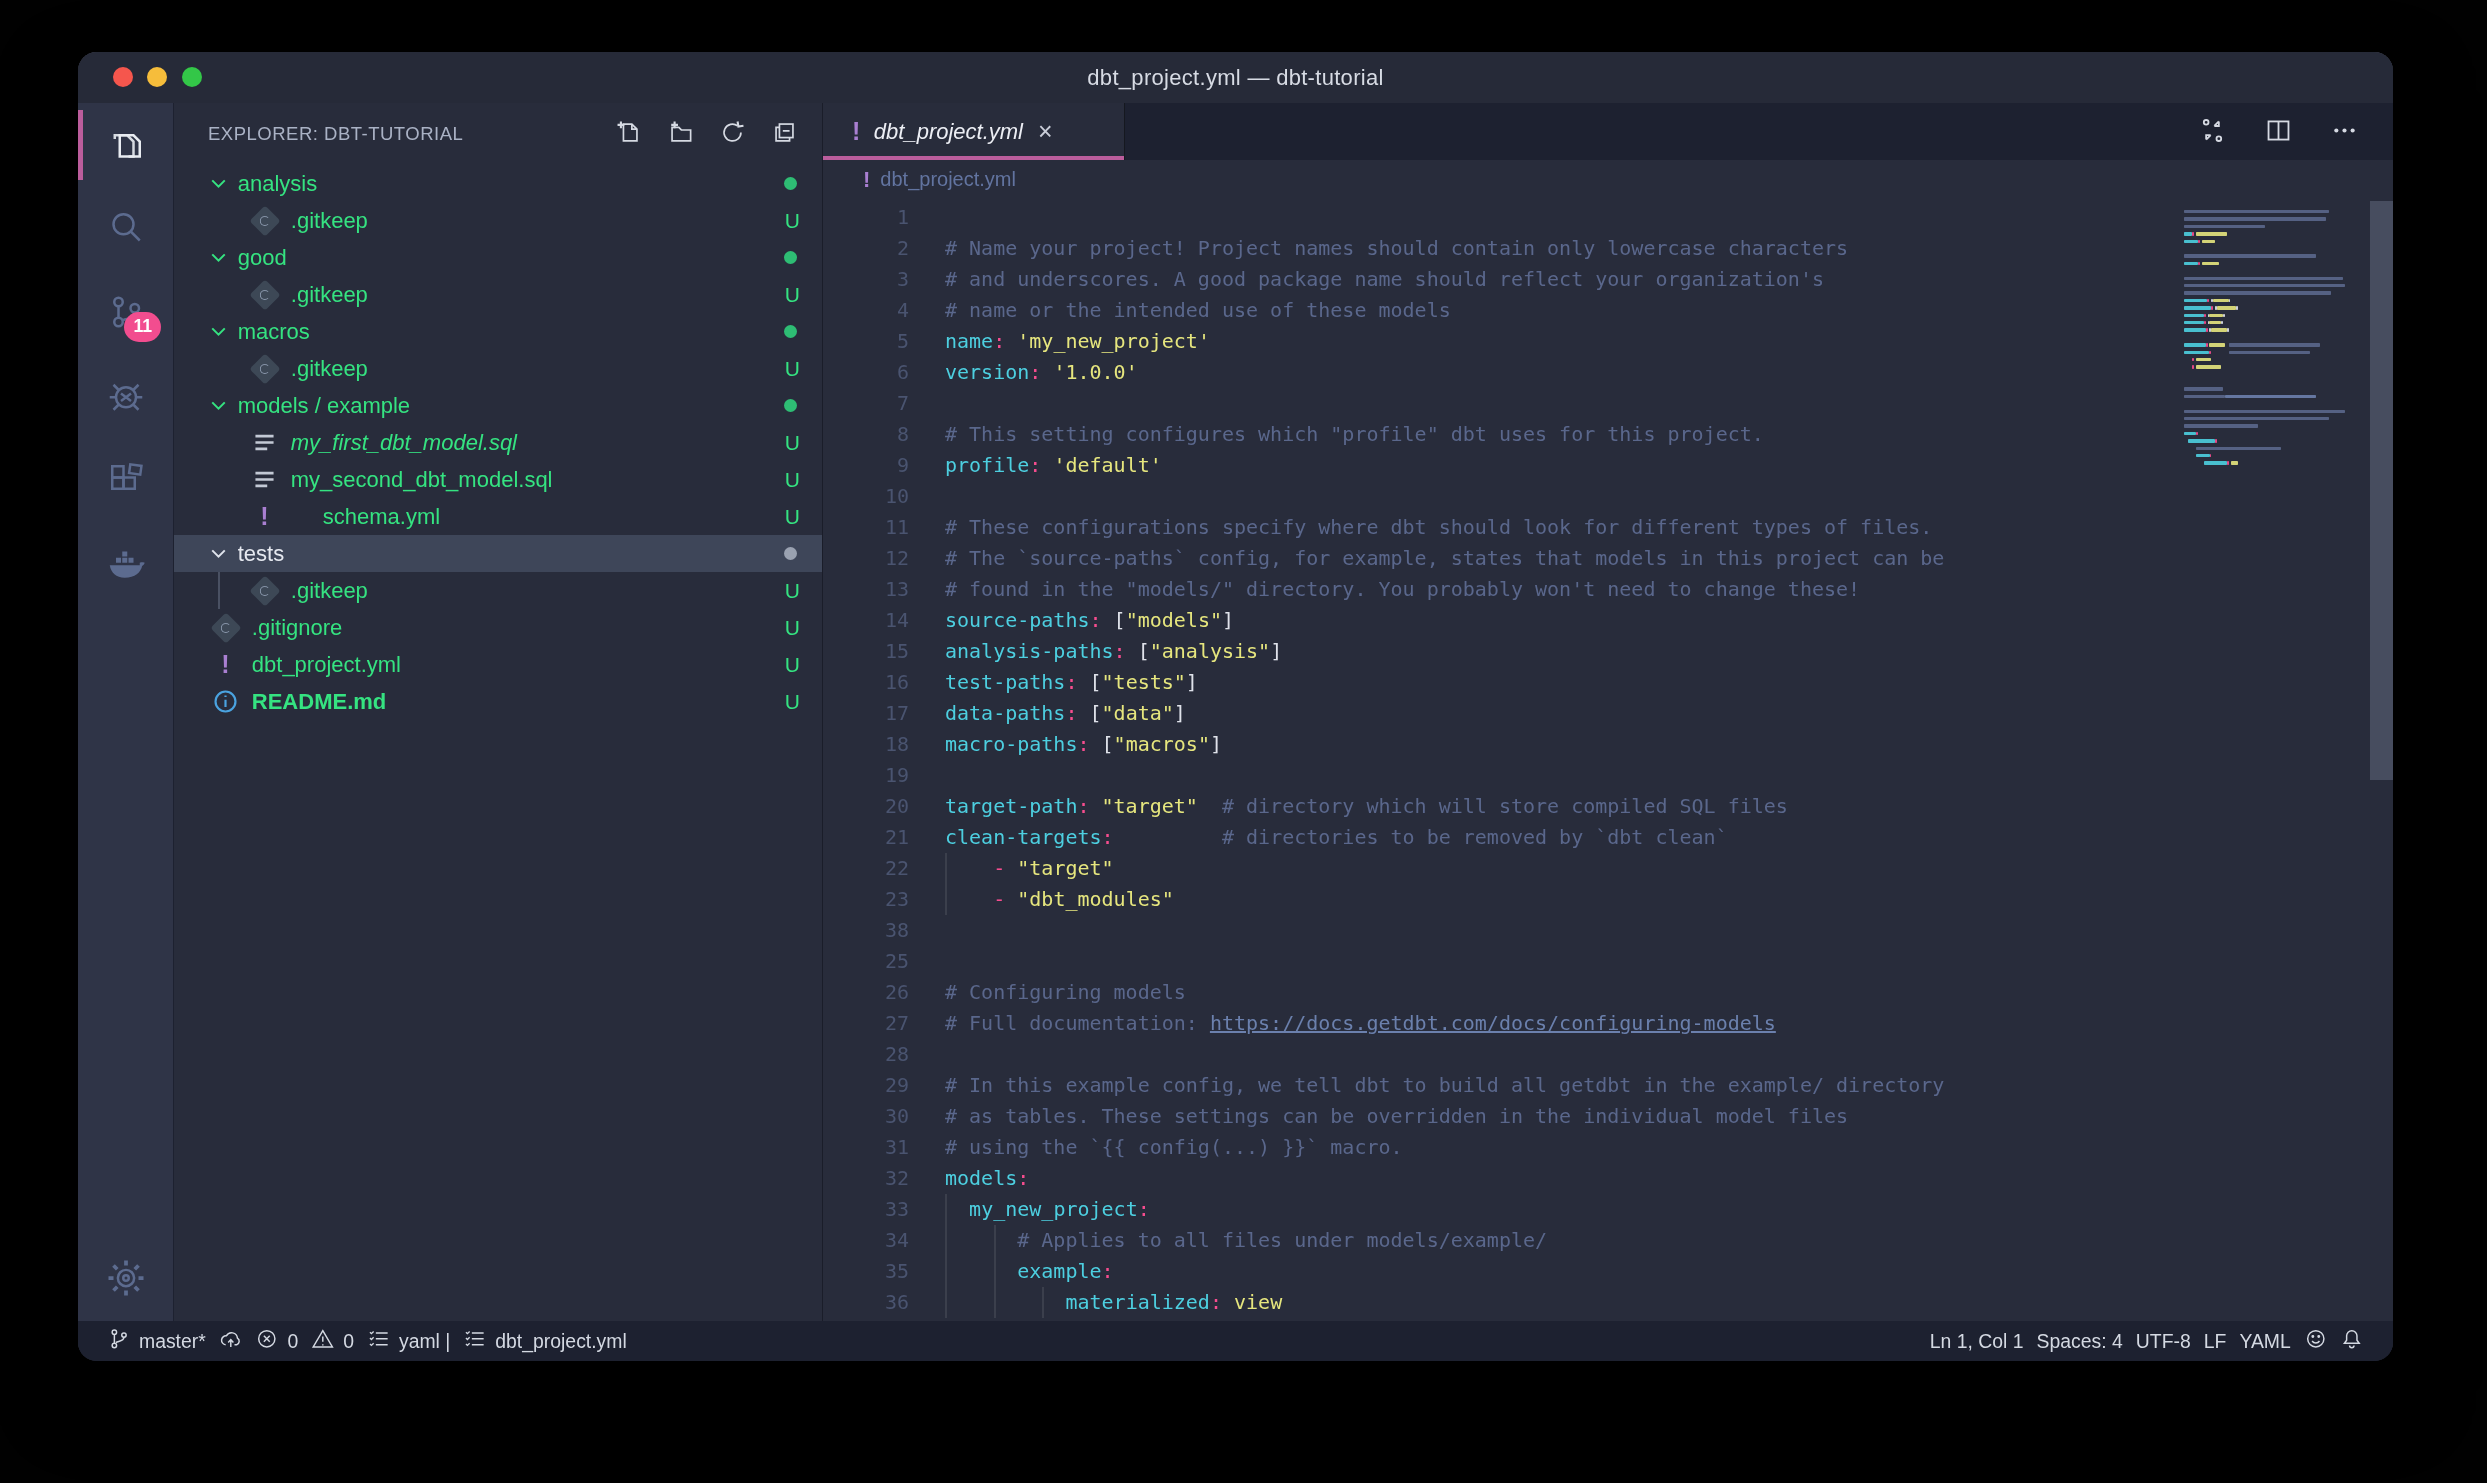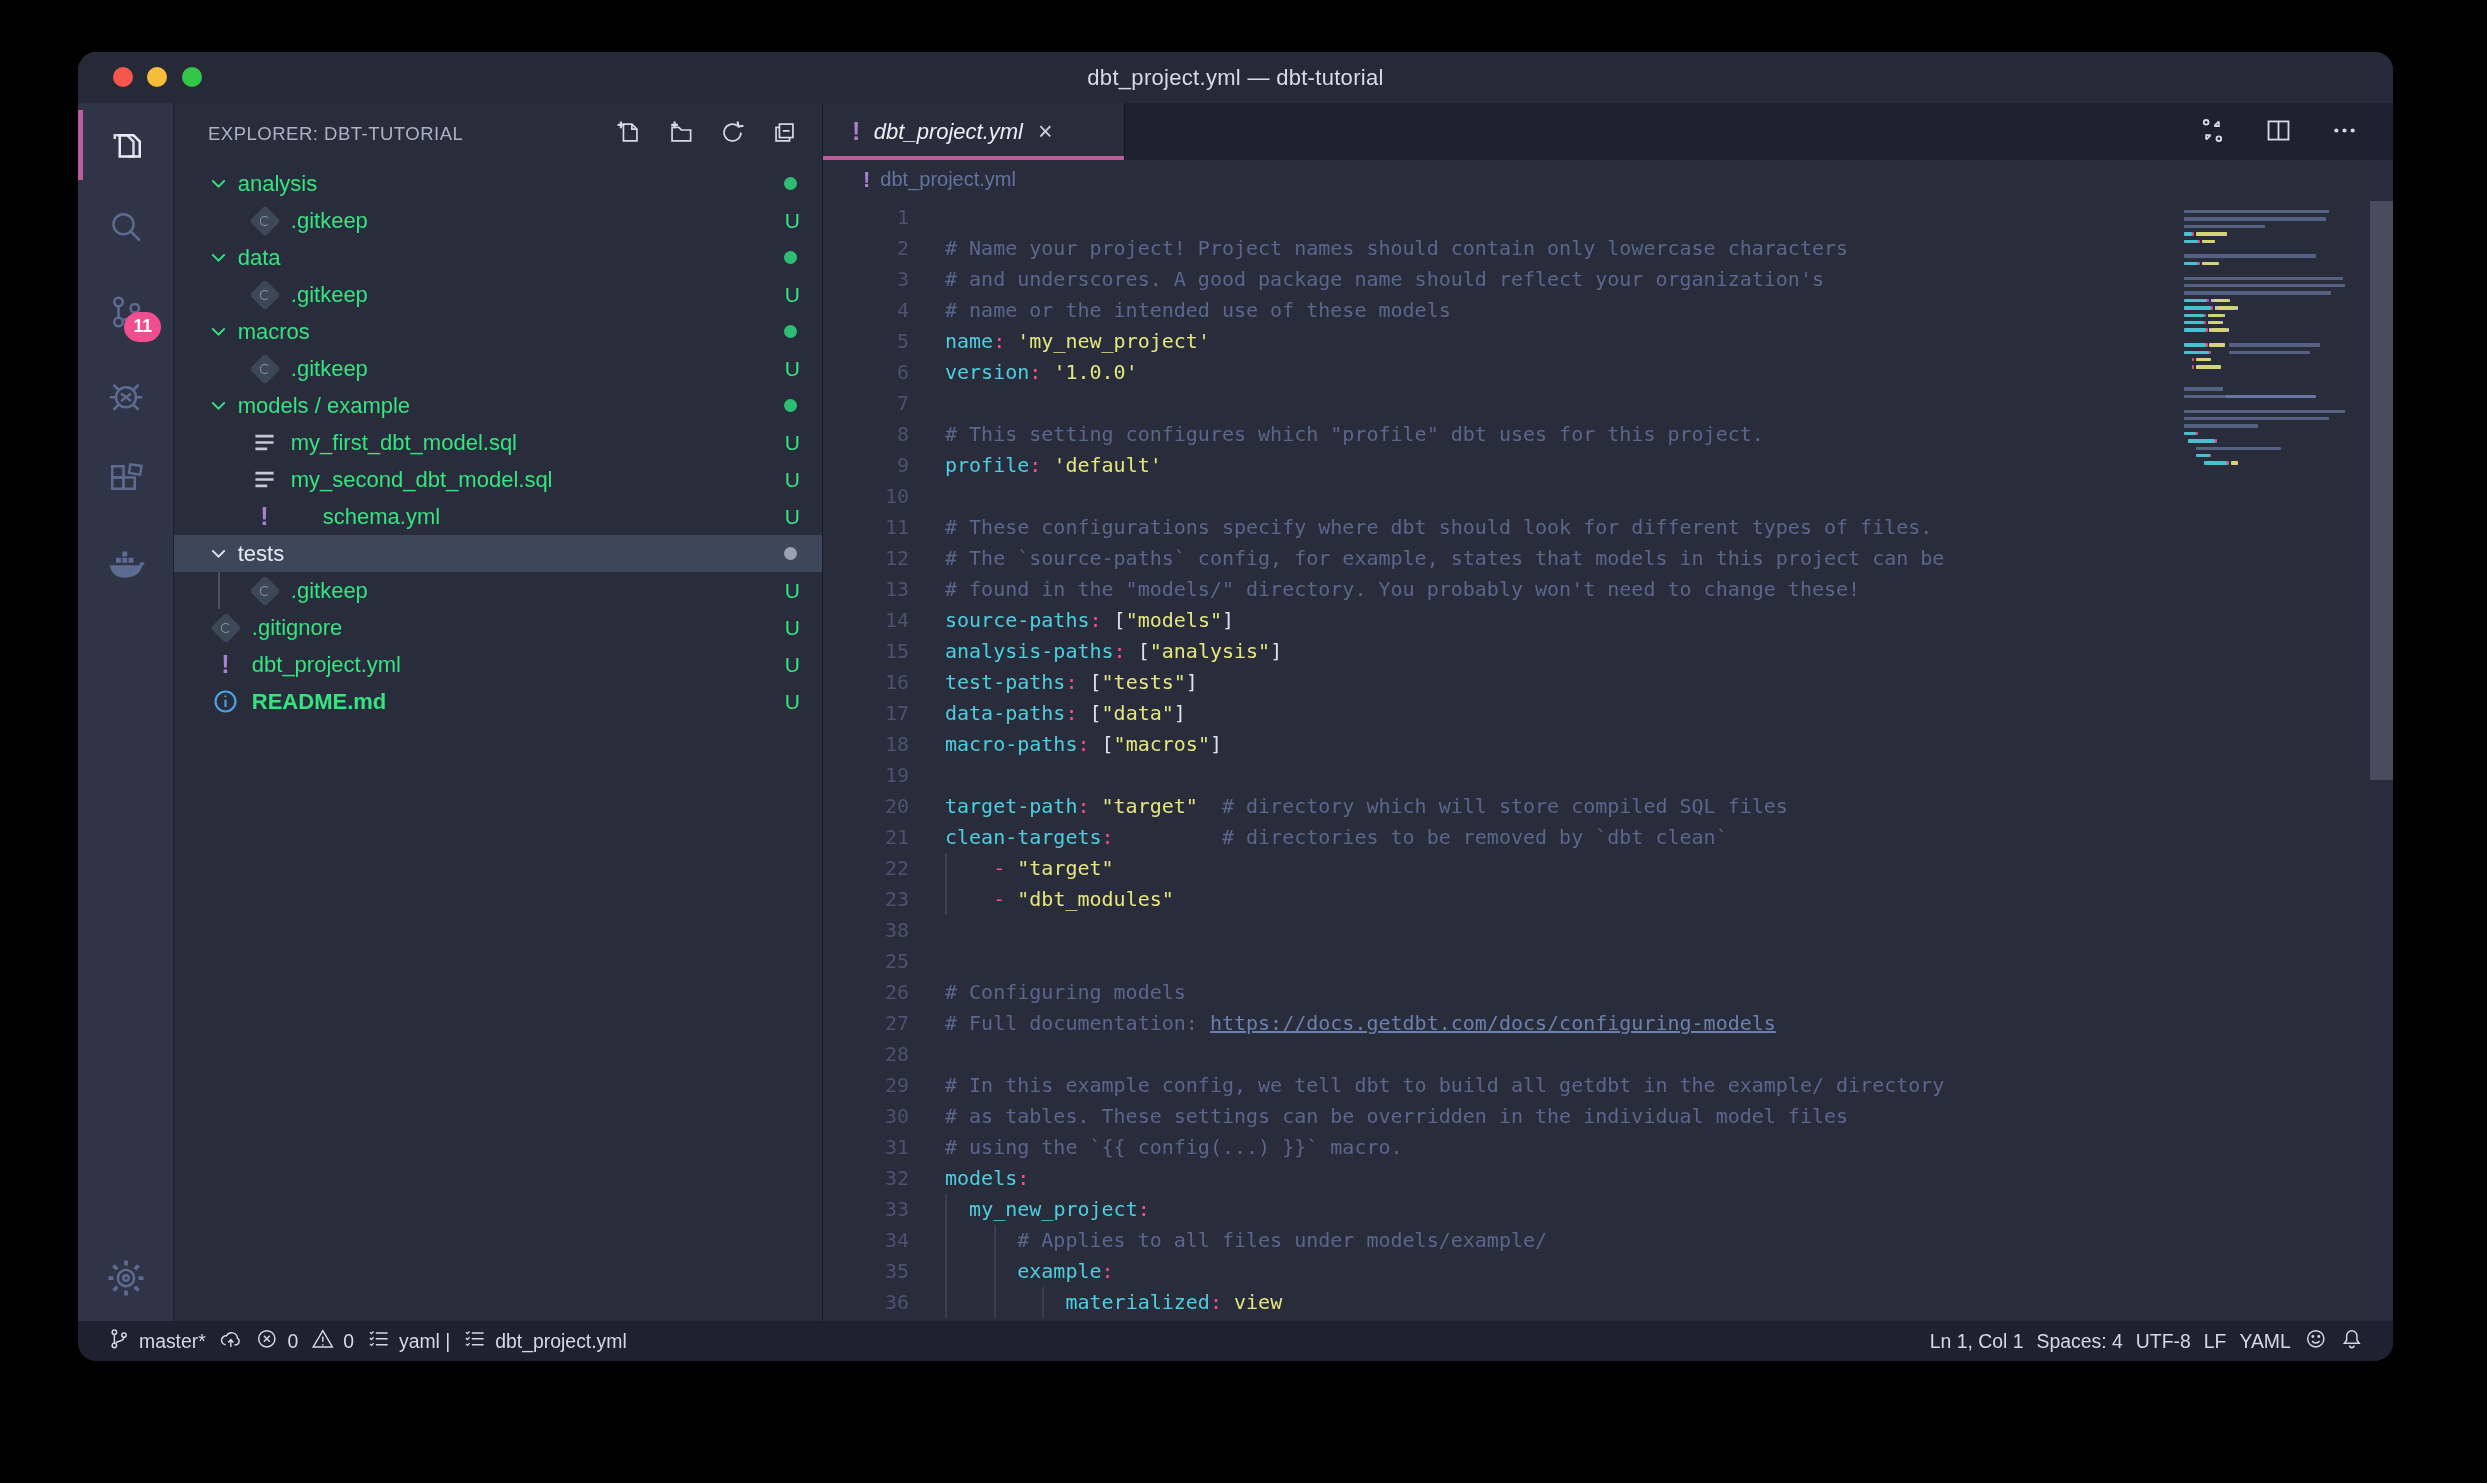--- a/index.html
+++ b/index.html
@@ -185,21 +185,21 @@
               <span class="t-icon">
                 <span class="git-diamond"></span>
               </span>
               <span class="t-label" style="color: var(--green);">.gitkeep</span>
               <span class="t-badge" style="color: var(--green);">U</span>
             </div>
             <div class="trow">
               <span class="t-chevron" style="color: var(--green);"><svg viewBox="0 0 32 32" fill="none" stroke="currentColor" stroke-width="2">
                   <path d="M8 12 l8 8 8-8" stroke-width="2.6"></path>
                 </svg></span>
-              <span class="t-label" style="color: var(--green);">data</span>
+              <span class="t-label" style="color: var(--green);">good</span>
               <span class="dot" style="background: rgb(46, 189, 116);"></span>
             </div>
             <div class="trow">
               <span style="width: 76px; flex: 0 0 auto;"></span>
               <span class="t-icon">
                 <span class="git-diamond"></span>
               </span>
               <span class="t-label" style="color: var(--green);">.gitkeep</span>
               <span class="t-badge" style="color: var(--green);">U</span>
             </div>
@@ -225,21 +225,21 @@
               <span class="t-label" style="color: var(--green);">models / example</span>
               <span class="dot" style="background: rgb(46, 189, 116);"></span>
             </div>
             <div class="trow">
               <span style="width: 76px; flex: 0 0 auto;"></span>
               <span class="t-icon" style="color: rgb(195, 201, 213);">
                 <svg viewBox="0 0 32 32" fill="none" stroke="currentColor" stroke-width="2">
                   <path d="M6 9 h20 M6 16 h20 M6 23 h13" stroke-width="3"></path>
                 </svg>
               </span>
-              <span class="t-label" style="color: var(--green);">my_first_dbt_model.sql</span>
+              <span class="t-label" style="color: var(--green); font-style: italic;">my_first_dbt_model.sql</span>
               <span class="t-badge" style="color: var(--green);">U</span>
             </div>
             <div class="trow">
               <span style="width: 76px; flex: 0 0 auto;"></span>
               <span class="t-icon" style="color: rgb(195, 201, 213);">
                 <svg viewBox="0 0 32 32" fill="none" stroke="currentColor" stroke-width="2">
                   <path d="M6 9 h20 M6 16 h20 M6 23 h13" stroke-width="3"></path>
                 </svg>
               </span>
               <span class="t-label" style="color: var(--green);">my_second_dbt_model.sql</span>

